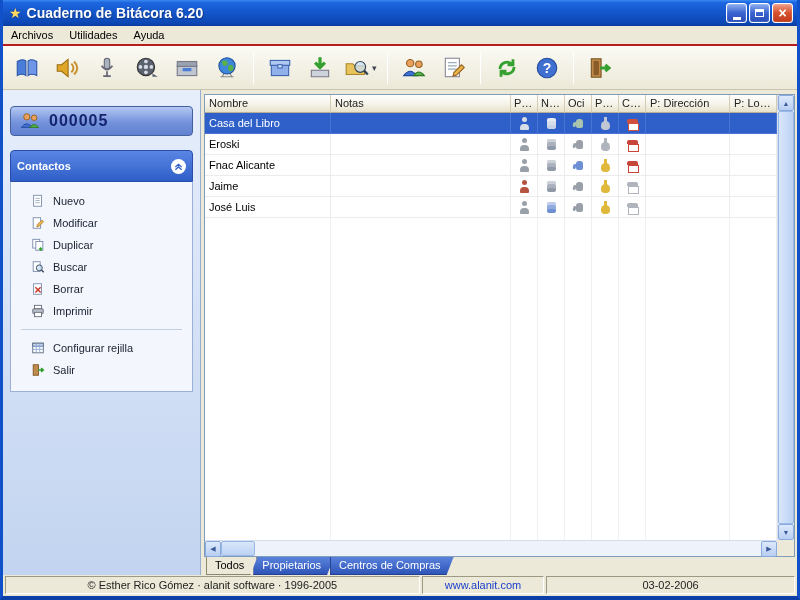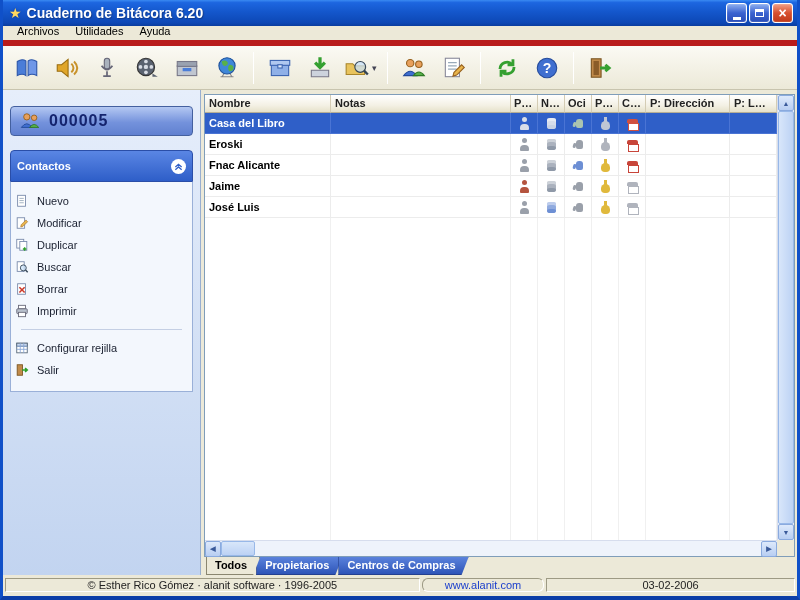--- a/index.html
+++ b/index.html
@@ -21,21 +21,21 @@
     width:21px; height:20px; border-radius:3px; border:1px solid #fff;
     display:flex; align-items:center; justify-content:center; position:relative;
     background:linear-gradient(180deg,#8fb0f0,#3a62d0 50%,#2a4eb8);
     box-shadow:inset 0 0 1px #fff;
   }
   .win-btn.close { background:linear-gradient(180deg,#f0a088,#d8502e 50%,#c03a1a); }
   .glyph-min { width:8px; height:3px; background:#fff; margin-top:10px; }
   .glyph-max { width:9px; height:8px; border:1px solid #fff; border-top:3px solid #fff; }
   .glyph-close { color:#fff; font-size:14px; font-weight:bold; line-height:1; }
   
-  .menubar { height:20px; flex:0 0 20px; display:flex; align-items:flex-end; background:#ece9d8; padding-left:6px; border-bottom:6px solid #b91c1c; }
+  .menubar { height:20px; flex:0 0 20px; display:flex; align-items:flex-end; background:#ece9d8; padding-left:0; border-bottom:2px solid #b91c1c; }
   .menu-item { font-size:11px; padding:3px 8px; color:#000; cursor:default; }
   
   .toolbar { height:44px; flex:0 0 44px; display:flex; align-items:center; padding:2px 4px;
     background:linear-gradient(180deg,#fbfaf4,#ece9d8); border-bottom:1px solid #c8c4ae; }
   .tb-btn { height:38px; min-width:40px; display:flex; align-items:center; justify-content:center; border-radius:3px; padding:0 4px; }
   .tb-ic svg { width:26px; height:26px; display:block; }
   .tb-dd { font-size:9px; color:#445; margin-left:2px; }
   .tb-sep { width:1px; height:32px; background:#c0bca6; border-right:1px solid #fff; margin:0 6px; }
   
   .content { flex:1; display:flex; min-height:0; }
@@ -43,25 +43,25 @@
   .counter-bar { height:30px; display:flex; align-items:center; gap:8px; padding:0 8px;
     background:linear-gradient(180deg,#b4c8f2,#7492dc 55%,#6080d0); border:1px solid #44609f; border-radius:4px; margin-bottom:14px; }
   .counter-bar svg { width:22px; height:22px; }
   .counter-text { font-size:16px; font-weight:bold; color:#15246e; letter-spacing:1px; }
   .panel-header { height:32px; display:flex; align-items:center; padding:0 6px;
     background:linear-gradient(180deg,#5a86e4,#2e5ec8); border:1px solid #2a4ea8; border-radius:4px 4px 0 0;
     color:#fff; font-weight:bold; font-size:11px; }
   .chevron-btn { margin-left:auto; width:15px; height:15px; border-radius:50%; background:#fff; display:flex; align-items:center; justify-content:center; }
   .chevron-btn svg { width:9px; height:9px; }
   .panel-body { background:#f3f7fd; border:1px solid #9ab0d8; border-top:none; padding:8px 0 10px 0; }
-  .sb-item { height:22px; display:flex; align-items:center; gap:8px; padding-left:4px; font-size:11px; color:#1a2030; cursor:default; }
+  .sb-item { height:22px; display:flex; align-items:center; gap:8px; padding-left:20px; font-size:11px; color:#1a2030; cursor:default; }
   .sb-ic svg { width:14px; height:14px; display:block; }
   .sb-div { border-top:1px solid #c4cfe4; margin:7px 10px; }
   
-  .main { flex:1; display:flex; flex-direction:column; min-width:0; padding:4px 2px 0 3px; background:#ece9d8;font-weight:bold; }
+  .main { flex:1; display:flex; flex-direction:column; min-width:0; padding:4px 2px 0 3px; background:#ece9d8; }
   .grid-wrap { flex:1; display:grid; grid-template-columns:1fr 17px; grid-template-rows:1fr 16px; border:1px solid #7f9db9; background:#fff; min-height:0; }
   .grid { display:flex; flex-direction:column; overflow:hidden; min-width:0; }
   .grid-header { display:flex; flex:0 0 18px; }
   .hcell { background:linear-gradient(180deg,#ffffff,#f4f1e5 60%,#e6e1ca); border-right:1px solid #d4ccb4; border-bottom:1px solid #b6ae96;
     font-size:11px; color:#222; padding:2px 4px 0 4px; white-space:nowrap; overflow:hidden; text-overflow:ellipsis; }
   .grid-body { flex:1; display:flex; flex-direction:column; overflow:hidden; }
   .grid-row { display:flex; flex:0 0 21px; background:#fff; }
   .grid-row .gcell { border-right:1px solid #ececec; border-bottom:1px solid #ececec; font-size:11px; display:flex; align-items:center; overflow:hidden; white-space:nowrap; }
   .grid-row.selected { background:#2f5fc8; }
   .grid-row.selected .gcell { color:#fff; border-right-color:#4a74d4; border-bottom-color:#4a74d4; }
@@ -95,26 +95,26 @@
   .h-thumb { width:34px; flex:0 0 34px; background:linear-gradient(180deg,#d8e6fa,#bcd2f4); border:1px solid #98b8e8; border-radius:2px; }
   .h-track { flex:1; }
   .sc-corner { background:#ece9d8; }
   
   .tab-bar { height:18px; flex:0 0 18px; display:flex; align-items:stretch; padding-left:2px; background:#ece9d8; }
   .tab { font-size:11px; padding:2px 12px 0 8px; color:#fff; cursor:default; white-space:nowrap;
     background:linear-gradient(180deg,#5a82dc,#2e55b8); border:1px solid #24408f; border-top:none;
     clip-path:polygon(0 0, 100% 0, calc(100% - 7px) 100%, 0 100%); margin-right:-4px; }
   .tab.active { background:#ece9d8; color:#000; border:1px solid #8a8670; border-top:none; z-index:2; }
   
-  .statusbar { height:21px; flex:0 0 21px; display:flex; gap:2px; padding:1px 2px 2px 2px; background:#ece9d8; font-size:11px;align-items:center; }
+  .statusbar { height:21px; flex:0 0 21px; display:flex; gap:2px; padding:1px 2px 2px 2px; background:#ece9d8; font-size:11px; }
   .status-cell { display:flex; align-items:center; justify-content:center; border:1px solid; border-color:#9d9a84 #ffffff #ffffff #9d9a84;
     background:#ece9d8; color:#222; overflow:hidden; white-space:nowrap; }
   .s-copy { flex:0 0 52.5%; }
   .s-edition { flex:0 0 19%; }
-  .s-site { flex:0 0 15.5%; color:#1a3ecc;border-radius:6px; }
+  .s-site { flex:0 0 15.5%; color:#1a3ecc; }
   .s-date { flex:1; }
 </style>
 </head>
 <body>
 
 <div class="window">
 
   <div class="titlebar">
     <span class="title-star">★</span>
     <span class="title-text">Cuaderno de Bitácora 6.20</span>

